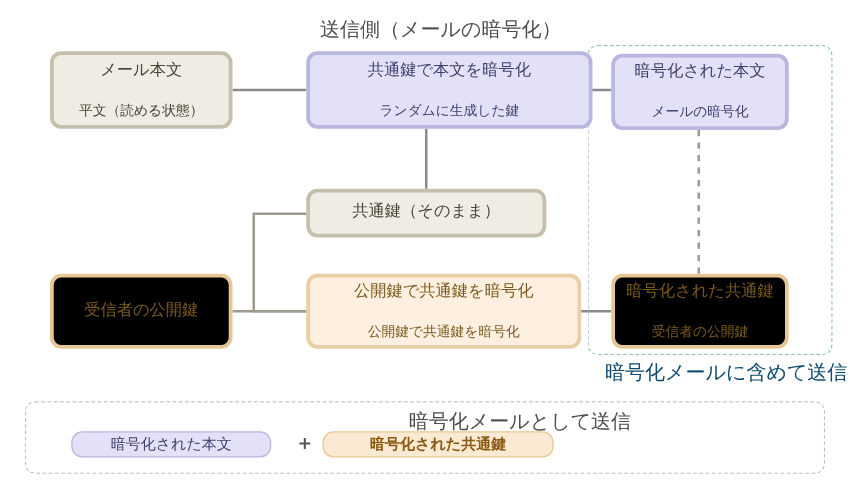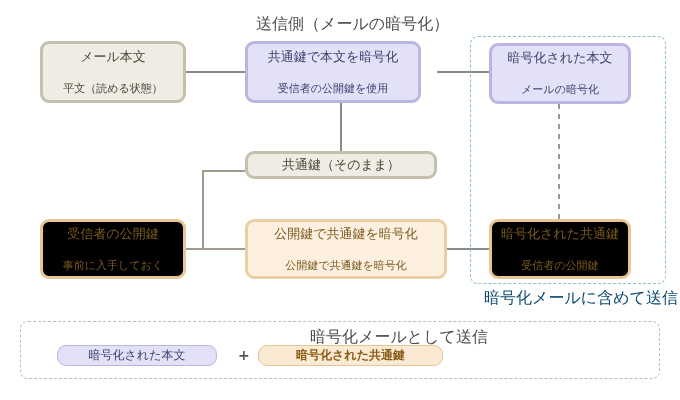--- a/index.html
+++ b/index.html
@@ -142,52 +142,51 @@
 
   <div class="group-box" style="left:470px; top:36px; width:196px; height:248px;"></div>
 
   <div class="caption green" style="left:484px; top:288px;">暗号化メールに含めて送信</div>
 
   <div class="node beige" style="left:40px; top:41px; width:146px; height:62px;">
     <div class="title">メール本文</div>
     <div class="sub">平文（読める状態）</div>
   </div>
 
-  <div class="node lavender" style="left:245px; top:41px; width:176px; height:62px;text-align:right;">
+  <div class="node lavender" style="left:245px; top:41px; width:229px; height:62px;text-align:right;">
     <div class="title">共通鍵で本文を暗号化</div>
-    <div class="sub">受信者の公開鍵を使用</div>
+    <div class="sub">ランダムに生成した鍵</div>
   </div>
 
   <div class="node lavender" style="left:489px; top:43px; width:142px; height:61px;">
     <div class="title">暗号化された本文</div>
     <div class="sub">メールの暗号化</div>
   </div>
 
-  <div class="node beige" style="left:245px; top:151px; width:192px; height:28px;">
+  <div class="node beige" style="left:245px; top:151px; width:192px; height:39px;">
     <div class="title">共通鍵（そのまま）</div>
   </div>
 
   <div class="node peach" style="left:40px; top:219px; width:146px; height:60px;">
     <div class="title">受信者の公開鍵</div>
-    <div class="sub">事前に入手しておく</div>
   </div>
 
-  <div class="node peach-light" style="left:245px; top:219px; width:202px; height:60px;">
+  <div class="node peach-light" style="left:245px; top:219px; width:220px; height:60px;">
     <div class="title">公開鍵で共通鍵を暗号化</div>
     <div class="sub">公開鍵で共通鍵を暗号化</div>
   </div>
 
   <div class="node peach" style="left:489px; top:219px; width:142px; height:60px;">
     <div class="title">暗号化された共通鍵</div>
     <div class="sub">受信者の公開鍵</div>
   </div>
 
   <div class="group-box" style="left:20px; top:321px; width:640px; height:58px; border-color:#bdbdbd;"></div>
 
-  <div class="caption header" style="left:262px; top:327px;padding-left:48px;">暗号化メールとして送信</div>
+  <div class="caption header" style="left:279px; top:327px;padding-left:48px;">暗号化メールとして送信</div>
 
   <div class="chip lavender" style="left:57px; top:345px; width:160px; height:21px;">暗号化された本文</div>
 
   <div class="plus" style="left:238px; top:347px;">+</div>
 
   <div class="chip peach" style="left:258px; top:345px; width:185px; height:21px;">暗号化された共通鍵</div>
 
 </div>
 
 </body></html>

